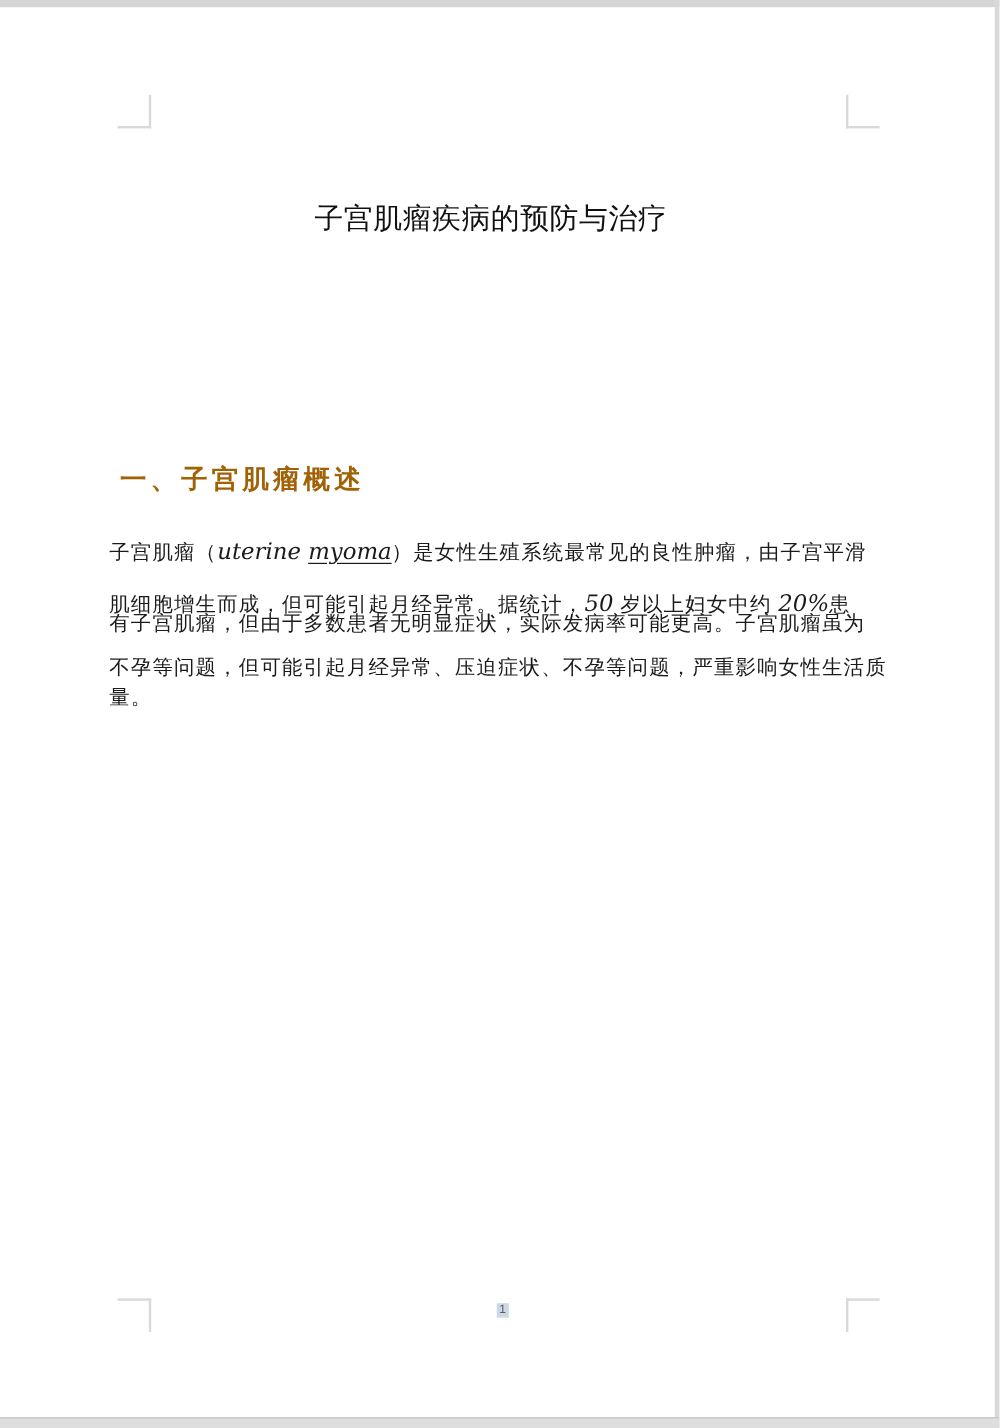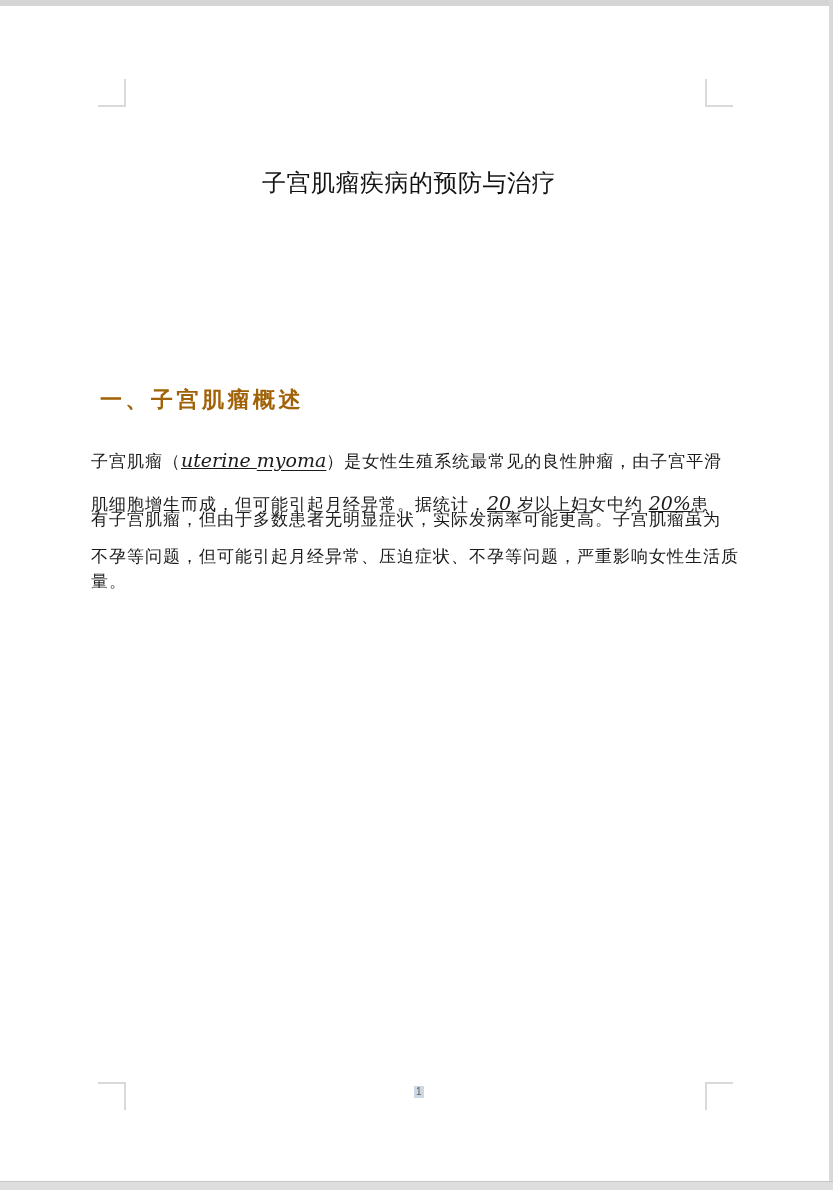--- a/index.html
+++ b/index.html
@@ -43,21 +43,20 @@
   .para-line:nth-child(4){top:97px;}
   .para-line:nth-child(5){top:122px;}
 
   .seg-cjk{letter-spacing:1px;}
   .seg-latin,
   .seg-latin-misspelled{
     font-family:"DejaVu Serif", serif;
     font-style:italic;
     font-size:19px;
     letter-spacing:0;
-    text-decoration:underline;
   }
   .seg-latin-misspelled{
     text-decoration-line:underline;
     text-decoration-style:wavy;
     text-decoration-color:#e0382d;
     text-decoration-thickness:1px;
     text-underline-offset:3px;
     text-decoration:underline;
   }
 
@@ -78,19 +77,19 @@
 <div class="crop tr"></div>
 <div class="crop bl"></div>
 <div class="crop br"></div>
 
 <div class="doc-title">子宫肌瘤疾病的预防与治疗</div>
 
 <div class="section-heading">一、子宫肌瘤概述</div>
 
 <div class="body-paragraph">
     <div class="para-line"><span class="seg-cjk">子宫肌瘤（</span><span class="seg-latin">uterine </span><span class="seg-latin-misspelled">myoma</span><span class="seg-cjk">）是女性生殖系统最常见的良性肿瘤，由子宫平滑</span></div>
-    <div class="para-line"><span class="seg-cjk">肌细胞增生而成，但可能引起月经异常。据统计，</span><span class="seg-latin">20</span><span class="seg-cjk"> 岁以上妇女中约 </span><span class="seg-latin">20%</span><span class="seg-cjk">患</span></div>
+    <div class="para-line"><span class="seg-cjk">肌细胞增生而成，但可能引起月经异常。据统计，</span><span class="seg-latin">50</span><span class="seg-cjk"> 岁以上妇女中约 </span><span class="seg-latin">20%</span><span class="seg-cjk">患</span></div>
     <div class="para-line"><span class="seg-cjk">有子宫肌瘤，但由于多数患者无明显症状，实际发病率可能更高。子宫肌瘤虽为</span></div>
     <div class="para-line"><span class="seg-cjk">不孕等问题，但可能引起月经异常、压迫症状、不孕等问题，严重影响女性生活质</span></div>
     <div class="para-line"><span class="seg-cjk">量。</span></div>
   </div>
 
 <span class="page-number">1</span>
 
 </body></html>

